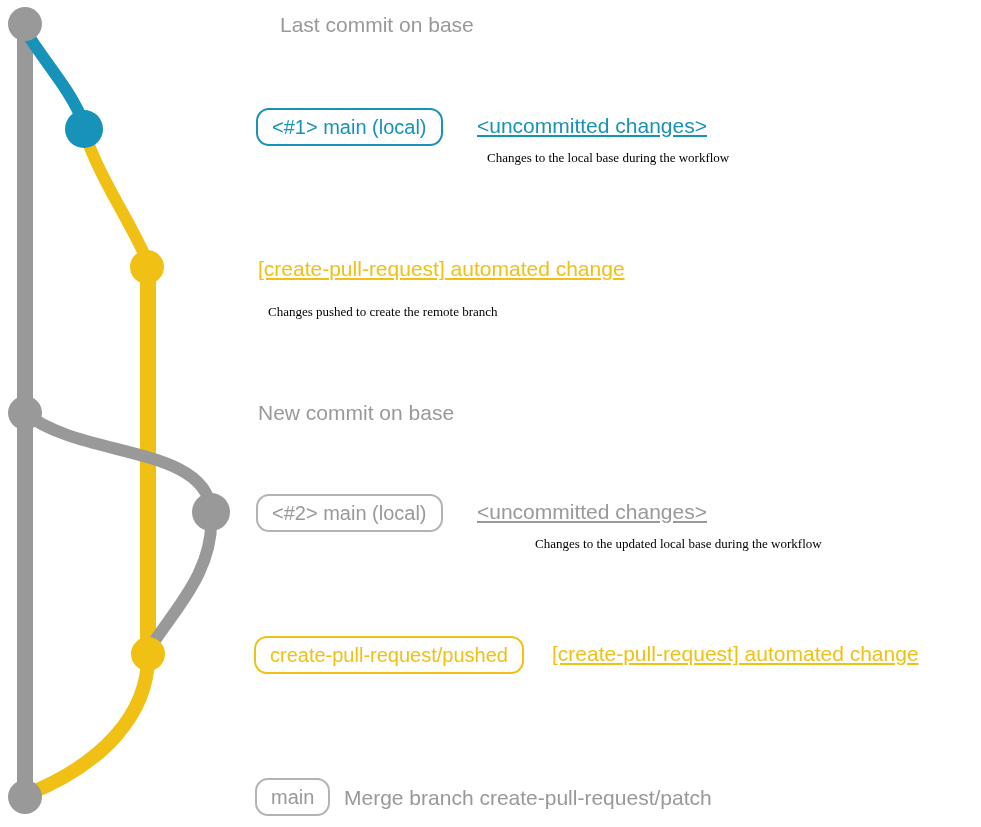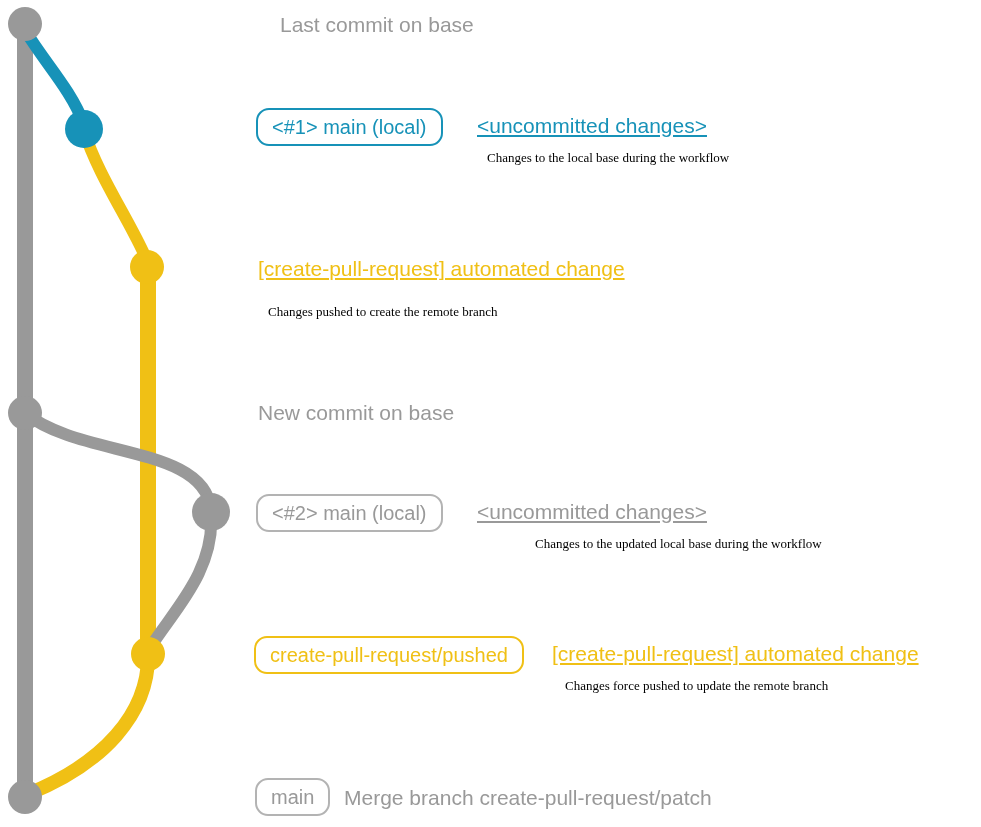--- a/index.html
+++ b/index.html
@@ -106,18 +106,17 @@
   <div class="abs event-desc" style="left:268px; top:300px;">Changes pushed to create the remote branch</div>
 
   <div class="abs plain-label" style="left:258px; top:400px;">New commit on base</div>
 
   <div class="abs badge badge-gray" style="left:256px; top:494px;">&lt;#2&gt; main (local)</div>
   <div class="abs event-title title-gray" style="left:477px; top:499px;">&lt;uncommitted changes&gt;</div>
   <div class="abs event-desc" style="left:487px; top:532px;margin-left:48px;">Changes to the updated local base during the workflow</div>
 
   <div class="abs badge badge-yellow" style="left:254px; top:636px;">create-pull-request/pushed</div>
   <div class="abs event-title title-yellow" style="left:552px; top:641px;">[create-pull-request] automated change</div>
-  <div class="abs event-desc" style="left:565px; top:674px;">Changes force pushed to update the remote branch</div>
 
   <div class="abs badge badge-gray" style="left:255px; top:778px;">main</div>
   <div class="abs plain-label" style="left:344px; top:785px;">Merge branch create-pull-request/patch</div>
 
 </div>
 
 </body></html>

